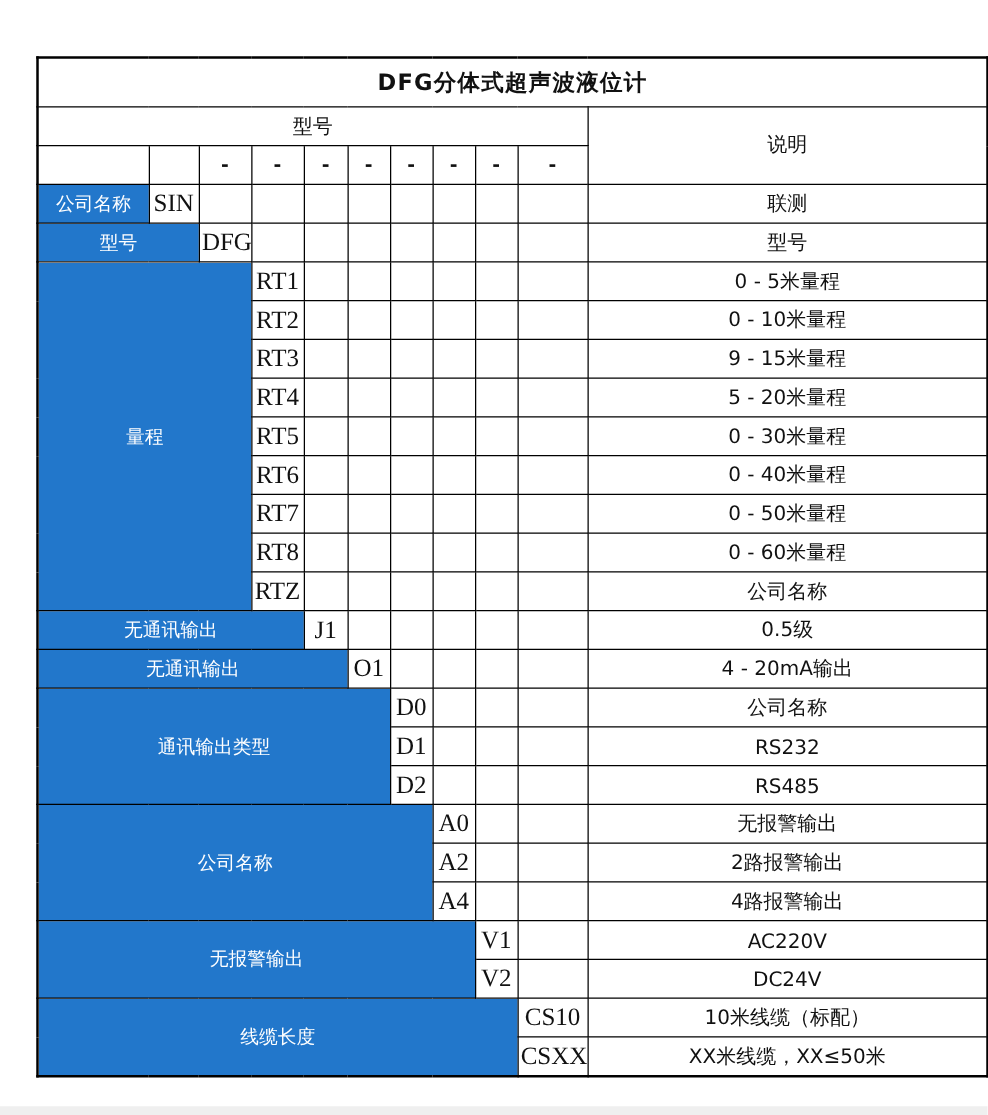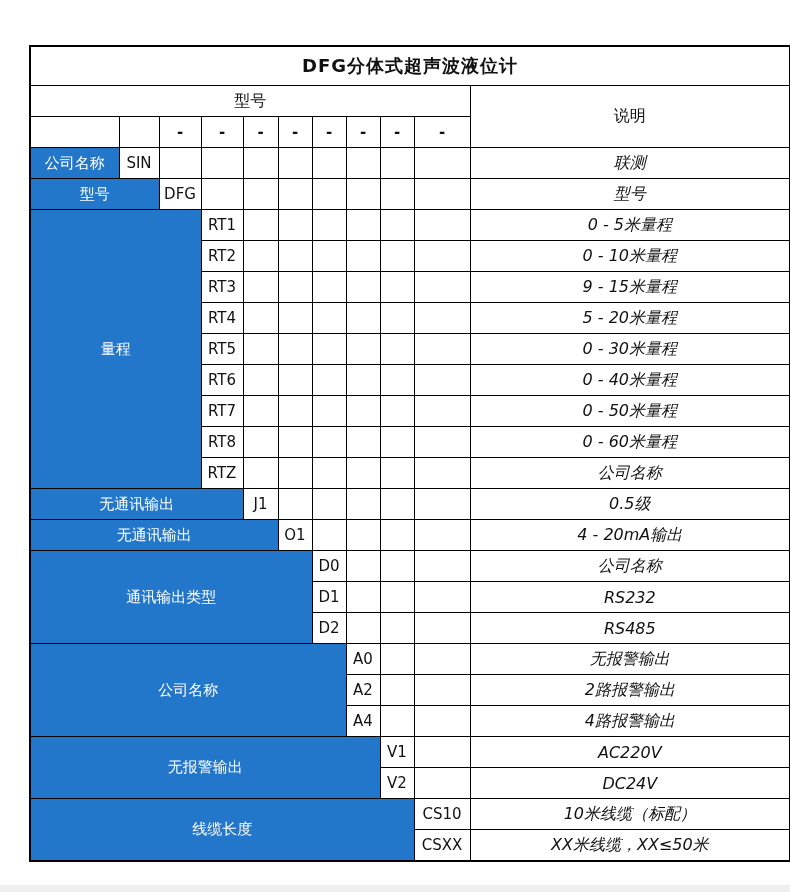--- a/index.html
+++ b/index.html
@@ -24,23 +24,23 @@
     text-align:center;vertical-align:middle;
     white-space:nowrap;overflow:hidden;
   }
   td.title-cell{
     height:38px;font-size:18px;font-weight:bold;letter-spacing:1px;
   }
   td.hdr{font-size:16px;}
   td.blue{
     background:var(--accent);color:#ffffff;font-size:15px;
   }
-  td.code{font-size:15px;}
+  td.code{font-size:20px;font-family:Liberation Serif, serif;}
   td.dash{font-weight:bold;font-size:15px;}
-  td.desc{font-size:16px;font-style:italic;}
+  td.desc{font-size:16px;}
   .footer-strip{
     position:absolute;left:0;top:885px;width:790px;height:7px;
     background:var(--strip);
   }
 </style>
 </head>
 <body>
 
 <table class="spec-table">
   <colgroup>

